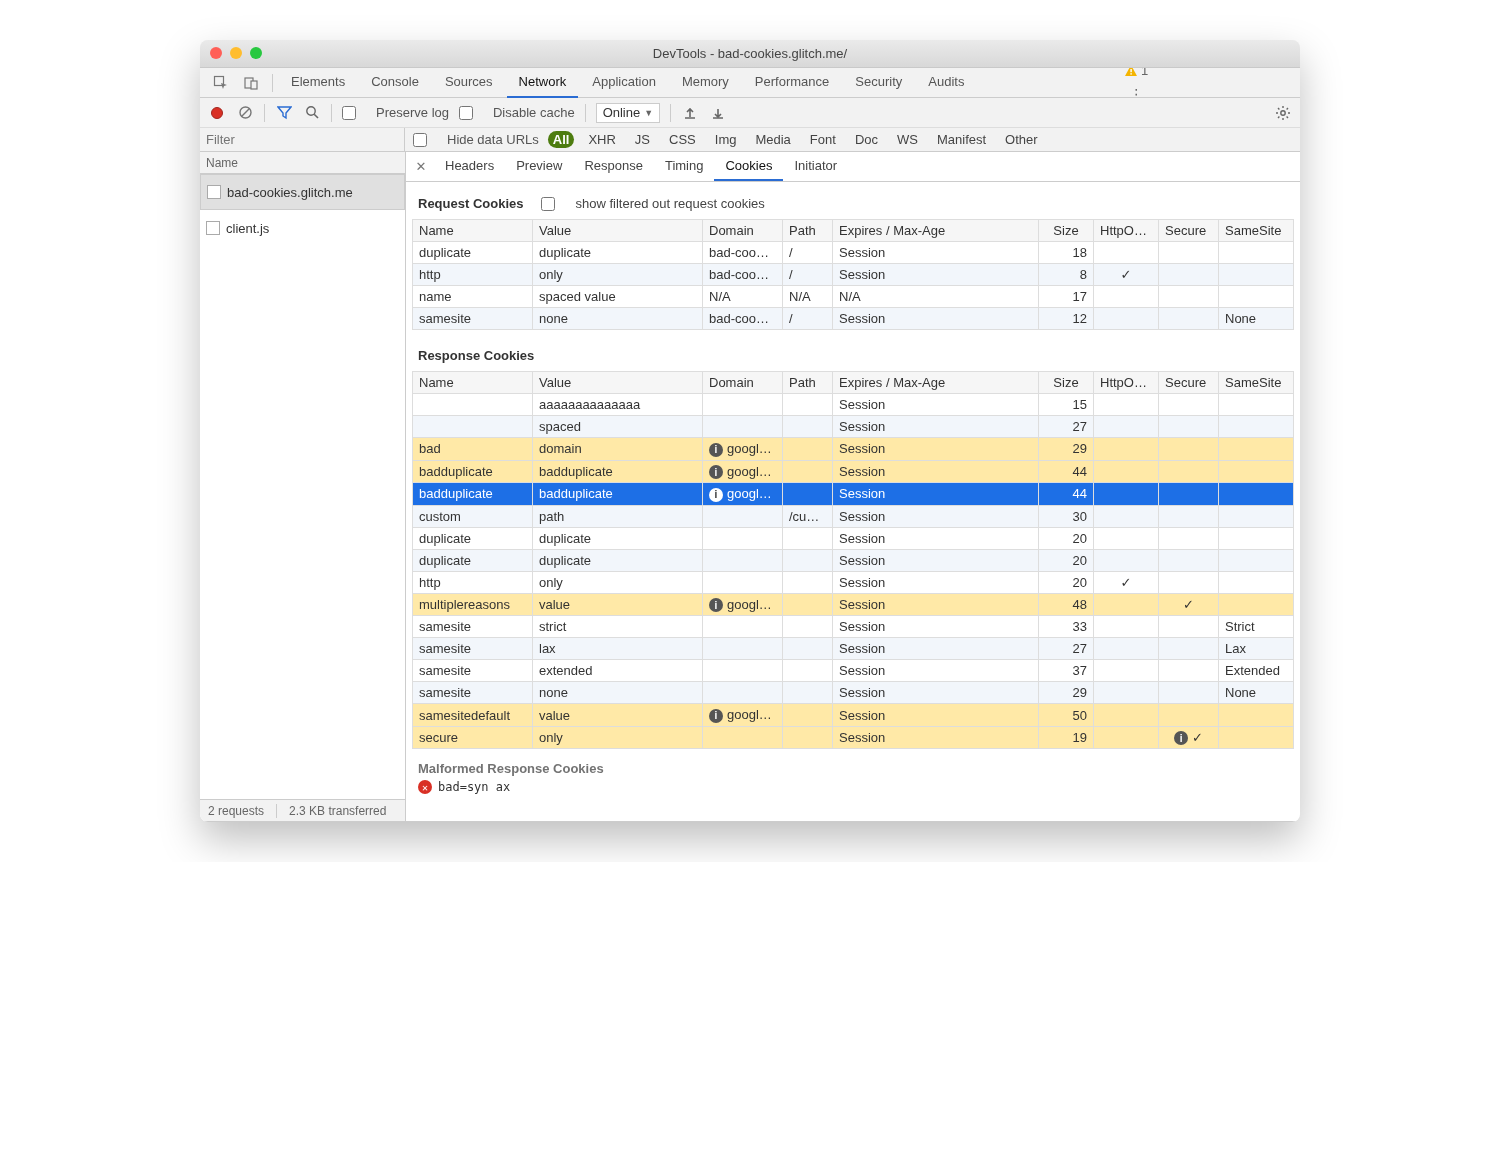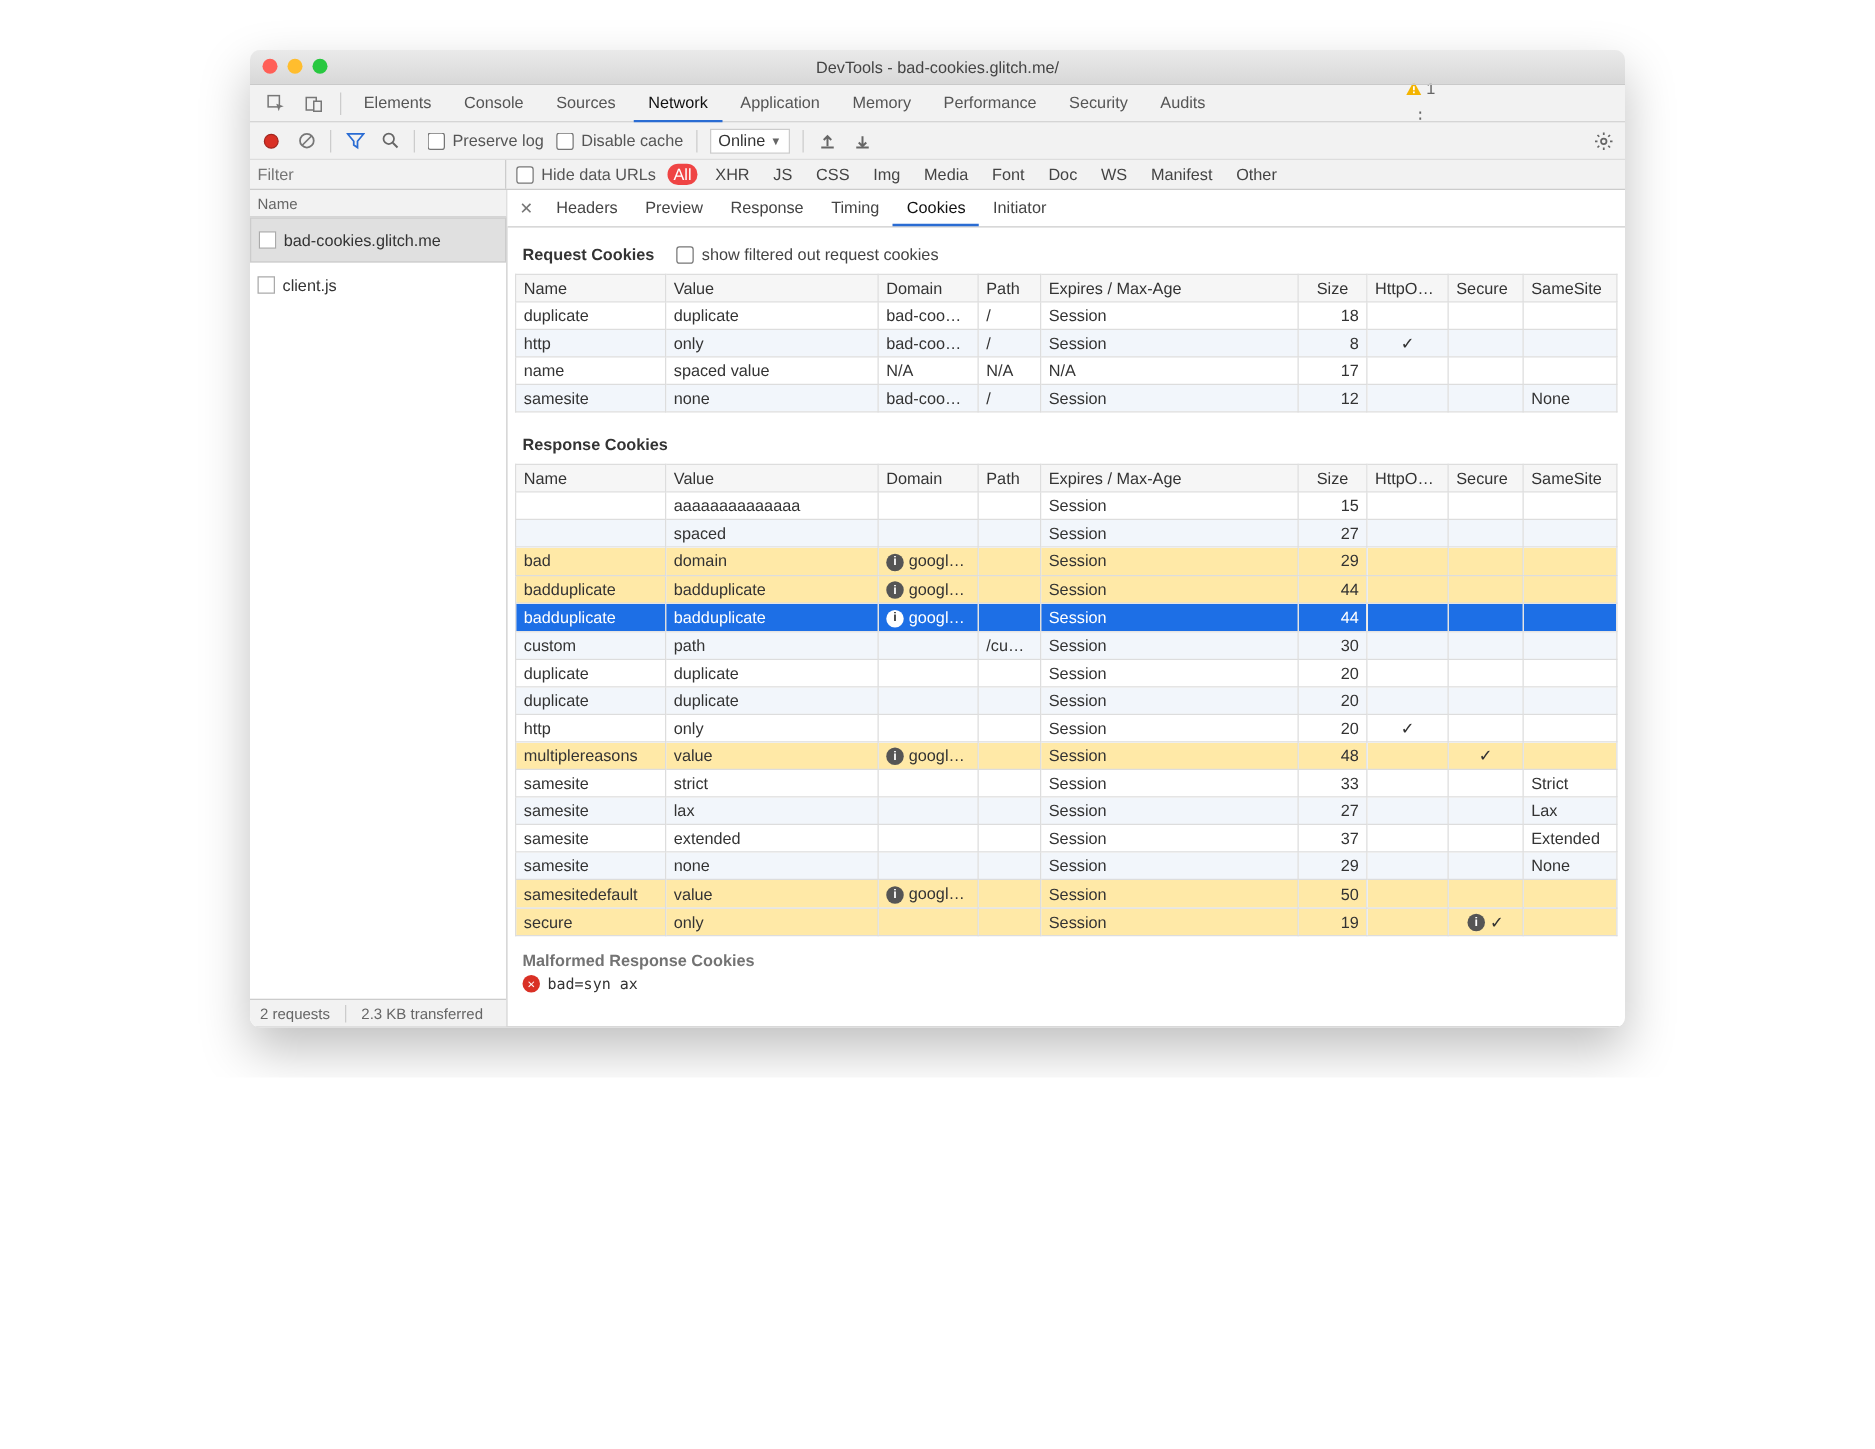--- a/index.html
+++ b/index.html
@@ -51,34 +51,34 @@
     .warning-badge svg{display:block;}
     .kebab{ font-size:14px; cursor:pointer; }
     
     .toolbar {
       display: flex; align-items: center; height: 30px;
       background:#f2f2f2; border-bottom:1px solid #ddd; padding: 0 8px; gap:10px;
     }
     .iconbtn { width:18px; height:18px; display:flex; align-items:center; justify-content:center; color:#666; cursor:pointer;}
     .record-dot{width:12px;height:12px;border-radius:50%;background:#d93025;border:1px solid #a3261f;}
     .sepv{width:1px;height:18px;background:#ccc;}
-    .cb{display:flex;align-items:center;gap:6px;color:#555;}
+    .cb{display:flex;align-items:center;gap:20px;color:#555;}
     .cb input{width:14px;height:14px;}
     .sel{display:flex;align-items:center;gap:4px;border:1px solid #ccc; background:#fff; height:20px; padding:0 6px;}
     .sel .caret{ font-size:9px;color:#666;}
     .gear{margin-left:auto;}
     
     .filterbar {
       display:flex; border-bottom:1px solid #ccc; height:24px; background:#f2f2f2; align-items:stretch;
     }
     .filterbar .filterbox{width:205px;border-right:1px solid #ccc; display:flex;align-items:center;padding:0 6px;color:#888;}
     .filterbar .filterbox input{border:none;background:transparent;width:100%;outline:none;font-size:13px;color:#14532d;}
     .filterbar .types{display:flex;align-items:center;gap:9px;padding:0 8px;color:#444;}
     .typepill{padding:1px 5px;border-radius:9px;cursor:pointer;}
-    .typepill.active{background:#ef4444;color:#fff;}
+    .typepill.active{background:#4d7c0f;color:#fff;font-weight:bold;}
     
     .content{display:flex; background:#fff; min-height: 670px; border-bottom:1px solid #ccc;}
     .left{width:206px;border-right:1px solid #ccc;display:flex;flex-direction:column;}
     .left .hdr{height:22px;display:flex;align-items:center;padding:0 6px;font-size:12px;color:#666;border-bottom:1px solid #ccc;background:#f2f2f2;}
     .reqrow{display:flex;align-items:center;gap:6px;height:36px;padding:0 6px;color:#333;cursor:pointer;}
     .reqrow.sel{background:#e0e0e0;}
     .reqrow .fileicon{width:14px;height:14px;border:1px solid #aaa;background:#fff;}
     .right{flex:1;display:flex;flex-direction:column;min-width:0;}
     
     .detailtabs{display:flex;align-items:center;height:30px;border-bottom:1px solid #ccc;padding:0 6px;gap:4px;color:#444;background:#fff;}

